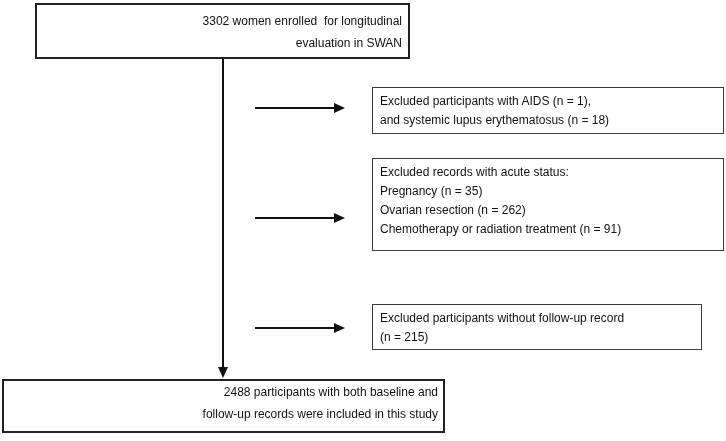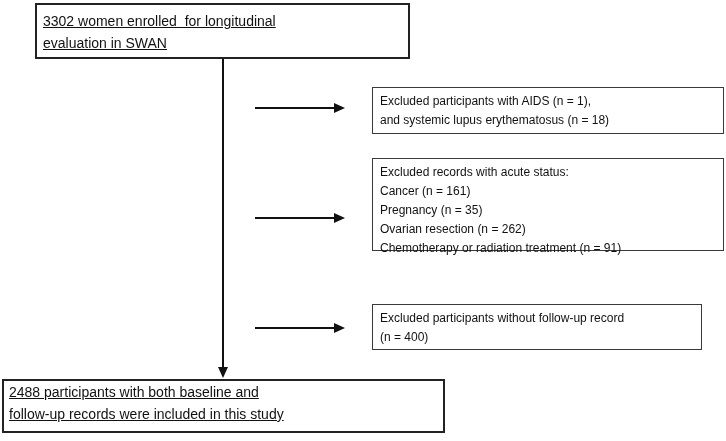--- a/index.html
+++ b/index.html
@@ -19,24 +19,23 @@
   .box {
     position: absolute;
     box-sizing: border-box;
     background: #ffffff;
   }
   .box .line {
     white-space: pre-wrap;
   }
   .main-box {
     border: 2px solid #222222;
-    text-align: left;
-    font-size: 14px;
+    text-align: right;
+    font-size: 12px;
     line-height: 22px;
-    text-decoration: underline;
   }
   .side-box {
     border: 1.5px solid #3a3a3a;
     text-align: left;
     font-size: 12px;
     line-height: 19px;
     padding: 4px 7px;
   }
   .top-box {
     left: 35px; top: 3px;
@@ -109,29 +108,28 @@
   <div class="hline h3-line"></div>
   <div class="harrowhead h3-head"></div>
 
   <div class="box side-box side-1">
     <div class="line">Excluded participants with AIDS (n = 1),</div>
     <div class="line">and systemic lupus erythematosus (n = 18)</div>
   </div>
 
   <div class="box side-box side-2">
     <div class="line">Excluded records with acute status:</div>
-    <div class="line">Cancer (n = 161)</div>
     <div class="line">Pregnancy (n = 35)</div>
     <div class="line">Ovarian resection (n = 262)</div>
     <div class="line">Chemotherapy or radiation treatment (n = 91)</div>
   </div>
 
   <div class="box side-box side-3">
     <div class="line">Excluded participants without follow-up record</div>
-    <div class="line">(n = 400)</div>
+    <div class="line">(n = 215)</div>
   </div>
 
   <div class="box main-box bottom-box">
     <div class="line">2488 participants with both baseline and</div>
     <div class="line">follow-up records were included in this study</div>
   </div>
 
 </div>
 
 </body></html>

